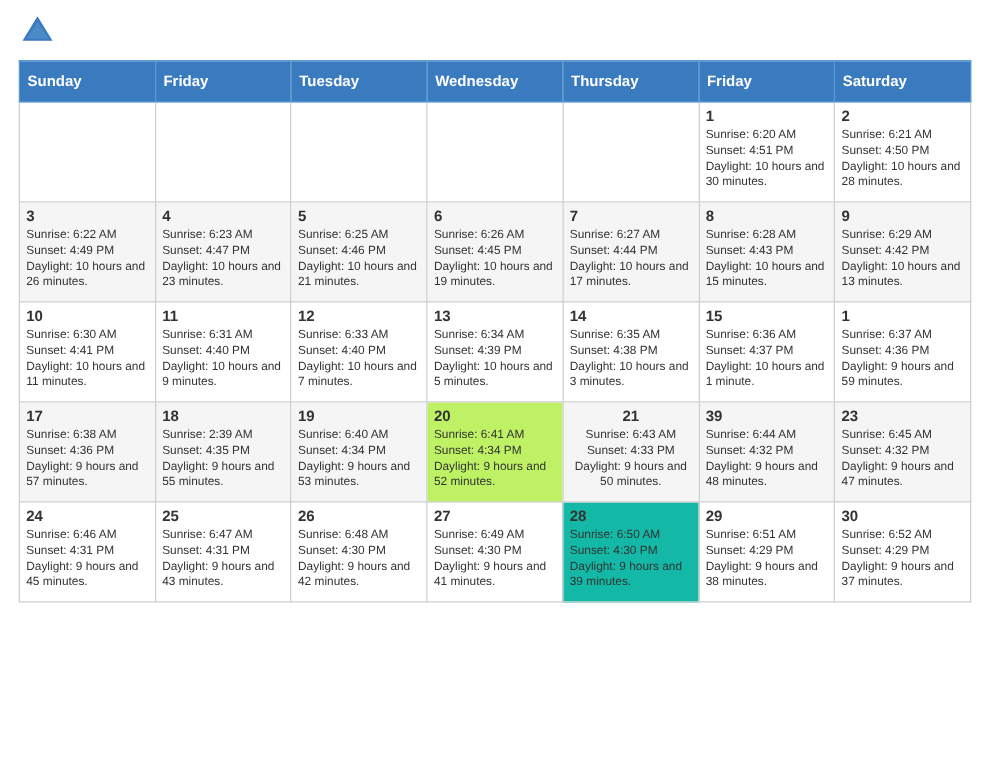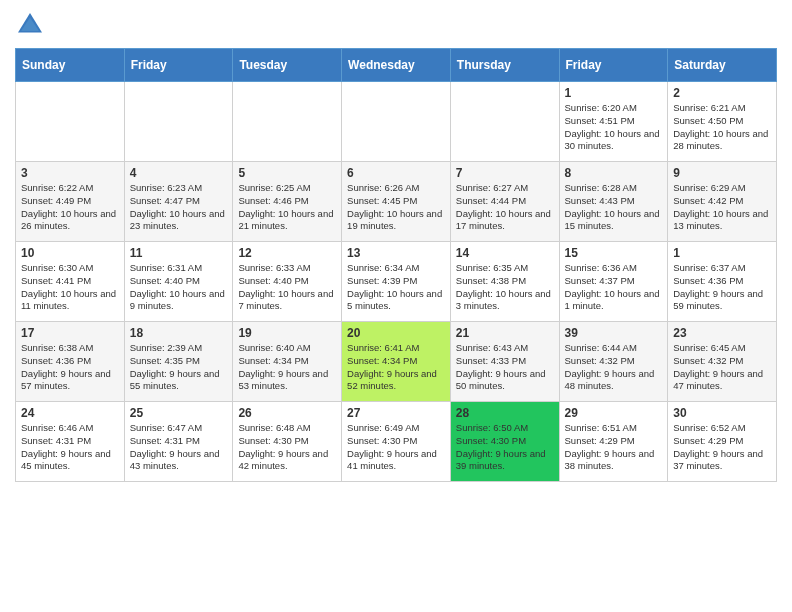--- a/index.html
+++ b/index.html
@@ -259,21 +259,21 @@
             <div class="day-info">Sunrise: 6:40 AM
 Sunset: 4:34 PM
 Daylight: 9 hours and 53 minutes.</div>
           </td>
           <td style="background-color: #bef264;">
             <span class="day-num">20</span>
             <div class="day-info">Sunrise: 6:41 AM
 Sunset: 4:34 PM
 Daylight: 9 hours and 52 minutes.</div>
           </td>
-          <td style="background-color: rgb(245, 245, 245);">
+          <td style="background-color: rgb(245, 245, 245); text-align: center;">
             <span class="day-num">21</span>
             <div class="day-info">Sunrise: 6:43 AM
 Sunset: 4:33 PM
 Daylight: 9 hours and 50 minutes.</div>
           </td>
           <td style="background-color: rgb(245, 245, 245);">
             <span class="day-num">39</span>
             <div class="day-info">Sunrise: 6:44 AM
 Sunset: 4:32 PM
 Daylight: 9 hours and 48 minutes.</div>
@@ -303,21 +303,21 @@
             <div class="day-info">Sunrise: 6:48 AM
 Sunset: 4:30 PM
 Daylight: 9 hours and 42 minutes.</div>
           </td>
           <td style="background-color: rgb(255, 255, 255);">
             <span class="day-num">27</span>
             <div class="day-info">Sunrise: 6:49 AM
 Sunset: 4:30 PM
 Daylight: 9 hours and 41 minutes.</div>
           </td>
-          <td style="background-color: #22c55e;">
+          <td style="background-color: #14b8a6;">
             <span class="day-num">28</span>
             <div class="day-info">Sunrise: 6:50 AM
 Sunset: 4:30 PM
 Daylight: 9 hours and 39 minutes.</div>
           </td>
           <td style="background-color: rgb(255, 255, 255);">
             <span class="day-num">29</span>
             <div class="day-info">Sunrise: 6:51 AM
 Sunset: 4:29 PM
 Daylight: 9 hours and 38 minutes.</div>

